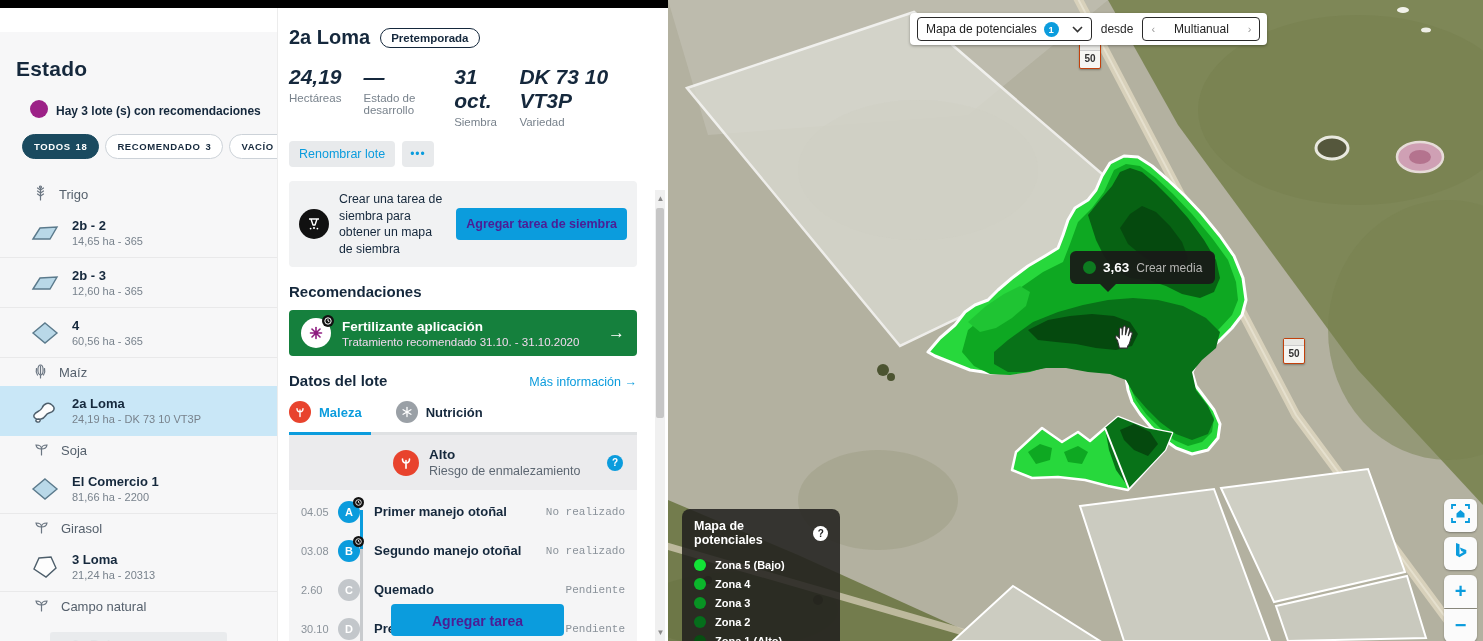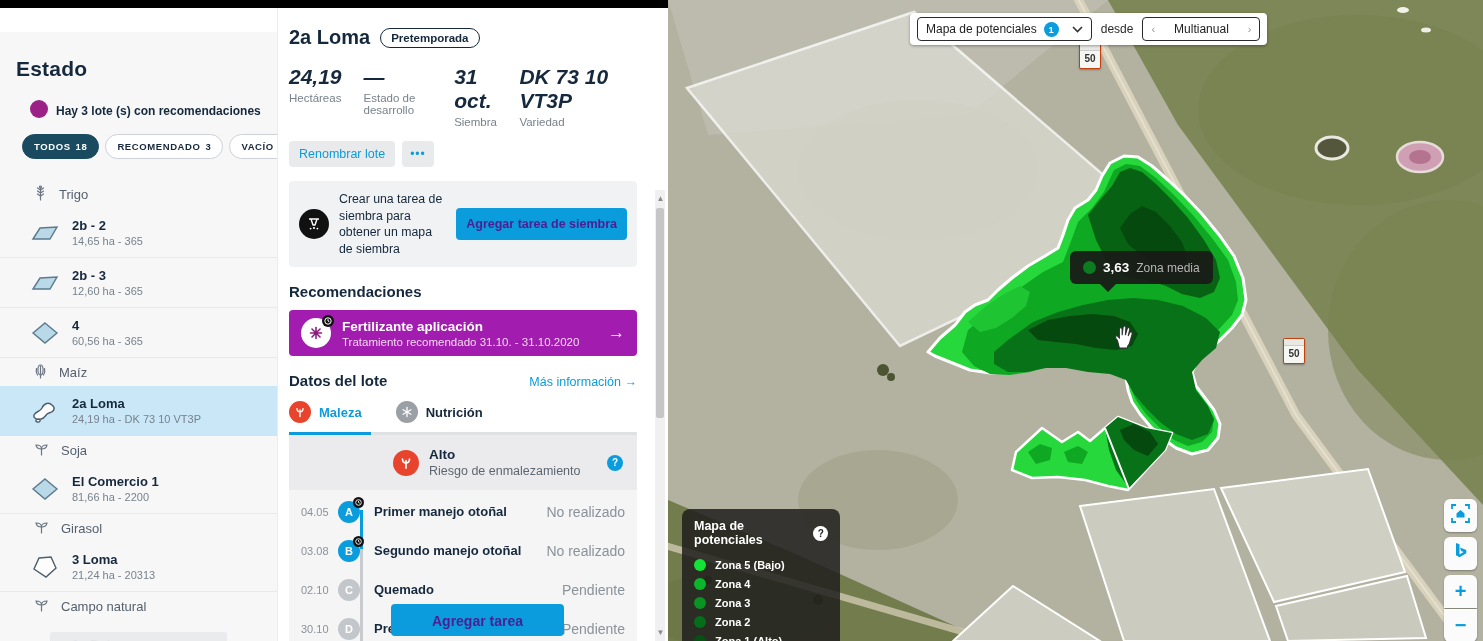--- a/index.html
+++ b/index.html
@@ -46,21 +46,21 @@
   .stat-val { font-size:21px; font-weight:bold; color:#15283c;font-style:italic; }
   .stat-lab { font-size:11.5px; color:#78828c; margin-top:3px; }
   .dt-actions { display:flex; gap:7px; margin-top:13px; }
   .btn-soft { background:#e8eaec; border:none; border-radius:4px; color:#0b9cdd; font-size:12.5px; padding:6px 10px; cursor:pointer; font-family:inherit; }
   .btn-more { background:#e8eaec; border:none; border-radius:4px; color:#0b9cdd; font-size:12px; letter-spacing:1px; padding:6px 8px; cursor:pointer; }
   .sow-banner { display:flex; align-items:center; gap:10px; background:#f1f2f3; border-radius:4px; margin-top:14px; padding:10px 10px; }
   .sow-icon { width:30px; height:30px; border-radius:50%; background:#111; flex:0 0 30px; display:flex; align-items:center; justify-content:center; }
   .sow-text { flex:1; font-size:12.3px; color:#15283c; line-height:1.35; }
   .btn-blue { background:#0b9cdd; color:#4c1d95; border:none; border-radius:4px; font-size:12.5px; font-weight:bold; padding:9px 10px; cursor:pointer; white-space:nowrap; font-family:inherit; }
   .sec-h { font-size:15px; font-weight:bold; color:#15283c; margin-top:16px; }
-  .reco-card { position:relative; display:flex; align-items:center; gap:11px; background:#a21caf; border-radius:4px; margin-top:10px; padding:8px 12px; cursor:pointer; }
+  .reco-card { position:relative; display:flex; align-items:center; gap:11px; background:#15803d; border-radius:4px; margin-top:10px; padding:8px 12px; cursor:pointer; }
   .reco-icon { position:relative; width:30px; height:30px; border-radius:50%; background:#fff; flex:0 0 30px; display:flex; align-items:center; justify-content:center; }
   .clock-badge { position:absolute; top:-3px; right:-3px; width:12px; height:12px; border-radius:50%; background:#111; display:flex; align-items:center; justify-content:center; }
   .reco-texts { flex:1; }
   .reco-title { color:#fff; font-size:13.5px; font-weight:bold; }
   .reco-sub { color:#f2d9ee; font-size:11.5px; margin-top:2px; }
   .reco-arrow { color:#fff; font-size:17px; }
   .datos-row { display:flex; align-items:baseline; justify-content:space-between; margin-top:16px; }
   .link-blue { color:#0b9cdd; font-size:12.5px; cursor:pointer; text-decoration:none; }
   .tabs { display:flex; gap:34px; margin-top:12px; }
   .tab { display:flex; align-items:center; gap:8px; padding-bottom:9px; cursor:pointer; }
@@ -75,21 +75,21 @@
   .risk-label { font-size:12.5px; color:#5d6772; margin-top:2px; }
   .help-dot { width:16px; height:16px; border-radius:50%; background:#0b9cdd; color:#fff; font-size:10px; font-weight:bold; display:flex; align-items:center; justify-content:center; cursor:pointer; }
   .timeline { position:relative; background:#f5f5f6; padding:2px 0 6px 0; }
   .tl-line { position:absolute; width:3px; left:71px; }
   .tl-row { position:relative; display:flex; align-items:center; height:39px; }
   .tl-date { width:46px; padding-left:12px; font-size:11px; color:#8a929a; flex:0 0 46px; }
   .tl-circ { position:relative; width:22px; height:22px; border-radius:50%; color:#fff; font-size:11px; font-weight:bold; display:flex; align-items:center; justify-content:center; margin-left:3px; z-index:2; }
   .tl-circ.blue { background:#0b9cdd; }
   .tl-circ.gray { background:#c3c7cb; }
   .tl-title { flex:1; font-size:13px; font-weight:bold; color:#15283c; margin-left:14px; }
-  .tl-status { font-size:14px; color:#8a929a; padding-right:12px; }
+  .tl-status { font-size:11px; color:#8a929a; padding-right:12px;font-family:Liberation Mono, monospace; }
   .add-task { position:absolute; left:113px; width:173px; bottom:5px; height:32px; font-size:14px; z-index:30; }
   
   .dt-scroll { position:absolute; right:3px; top:190px; bottom:0; width:10px; background:#f0f0f0; z-index:28; }
   .dt-scroll .thumb { position:absolute; top:18px; height:210px; left:1px; right:1px; background:#c6c6c6; border-radius:2px; }
 
   
   .map { position:absolute; left:668px; top:0; width:815px; height:641px; overflow:hidden; background:#a9a794; }
   .map svg.base { position:absolute; left:0; top:0; }
   .map-topbar { position:absolute; left:242px; top:13px; height:32px; background:#fff; border-radius:4px; box-shadow:0 1px 3px rgba(0,0,0,.35); display:flex; align-items:center; gap:9px; padding:0 7px; z-index:40; }
   .sel-box { display:flex; align-items:center; gap:7px; border:1.6px solid #2a2a2a; border-radius:4px; height:24px; padding:0 8px; font-size:12px; color:#1c1c1c; cursor:pointer; background:#fff; }
@@ -420,21 +420,21 @@
             <span class="tl-circ blue">B<span class="clock-badge" style="top: -4px; right: -4px; width: 11px; height: 11px;">
                 <svg width="7" height="7" viewBox="0 0 8 8">
                   <circle cx="4" cy="4" r="3.2" fill="none" stroke="#fff" stroke-width="1"></circle>
                   <path d="M4 2.2 V4 L5.4 4.8" stroke="#fff" stroke-width="1" fill="none"></path>
                 </svg>
               </span></span>
             <span class="tl-title">Segundo manejo otoñal</span>
             <span class="tl-status">No realizado</span>
           </div>
           <div class="tl-row">
-            <span class="tl-date">02.10</span>
+            <span class="tl-date">2.60</span>
             <span class="tl-circ gray">C</span>
             <span class="tl-title">Quemado</span>
             <span class="tl-status">Pendiente</span>
           </div>
           <div class="tl-row">
             <span class="tl-date">30.10</span>
             <span class="tl-circ gray">D</span>
             <span class="tl-title">Pre-emergente</span>
             <span class="tl-status">Pendiente</span>
           </div>
@@ -518,21 +518,21 @@
       <div class="sel-box period-box">
         <span class="chev">‹</span>
         <span>Multianual</span>
         <span class="chev">›</span>
       </div>
     </div>
 
     <div class="map-tooltip">
       <span class="tt-dot"></span>
       <span class="tt-val">3,63</span>
-      <span class="tt-zone">Zona media</span>
+      <span class="tt-zone">Crear media</span>
     </div>
     <div class="hand-cursor">
       <svg width="24" height="26" viewBox="0 0 26 28">
           <path d="M8 26 L6 18 Q3 15 4 13 Q5 12 7 14 L8 15 L8 6 Q8 4 9.5 4 Q11 4 11 6 L11 12 L12 3.5 Q12.3 1.8 13.8 2 Q15.2 2.2 15 4 L14.5 12 L16.5 5 Q17 3.4 18.4 3.9 Q19.7 4.4 19.2 6 L17.5 13 L19 9.5 Q19.8 8 21 8.6 Q22.3 9.2 21.8 11 L19.5 19 Q19 22 17 24 L16.5 26 Z" fill="#fff" stroke="#333" stroke-width="1.2"></path>
         </svg>
     </div>
 
     <div class="road-sign" style="left:411px; top:43px;">
       <div class="mini"></div>
       <div class="num">50</div>

